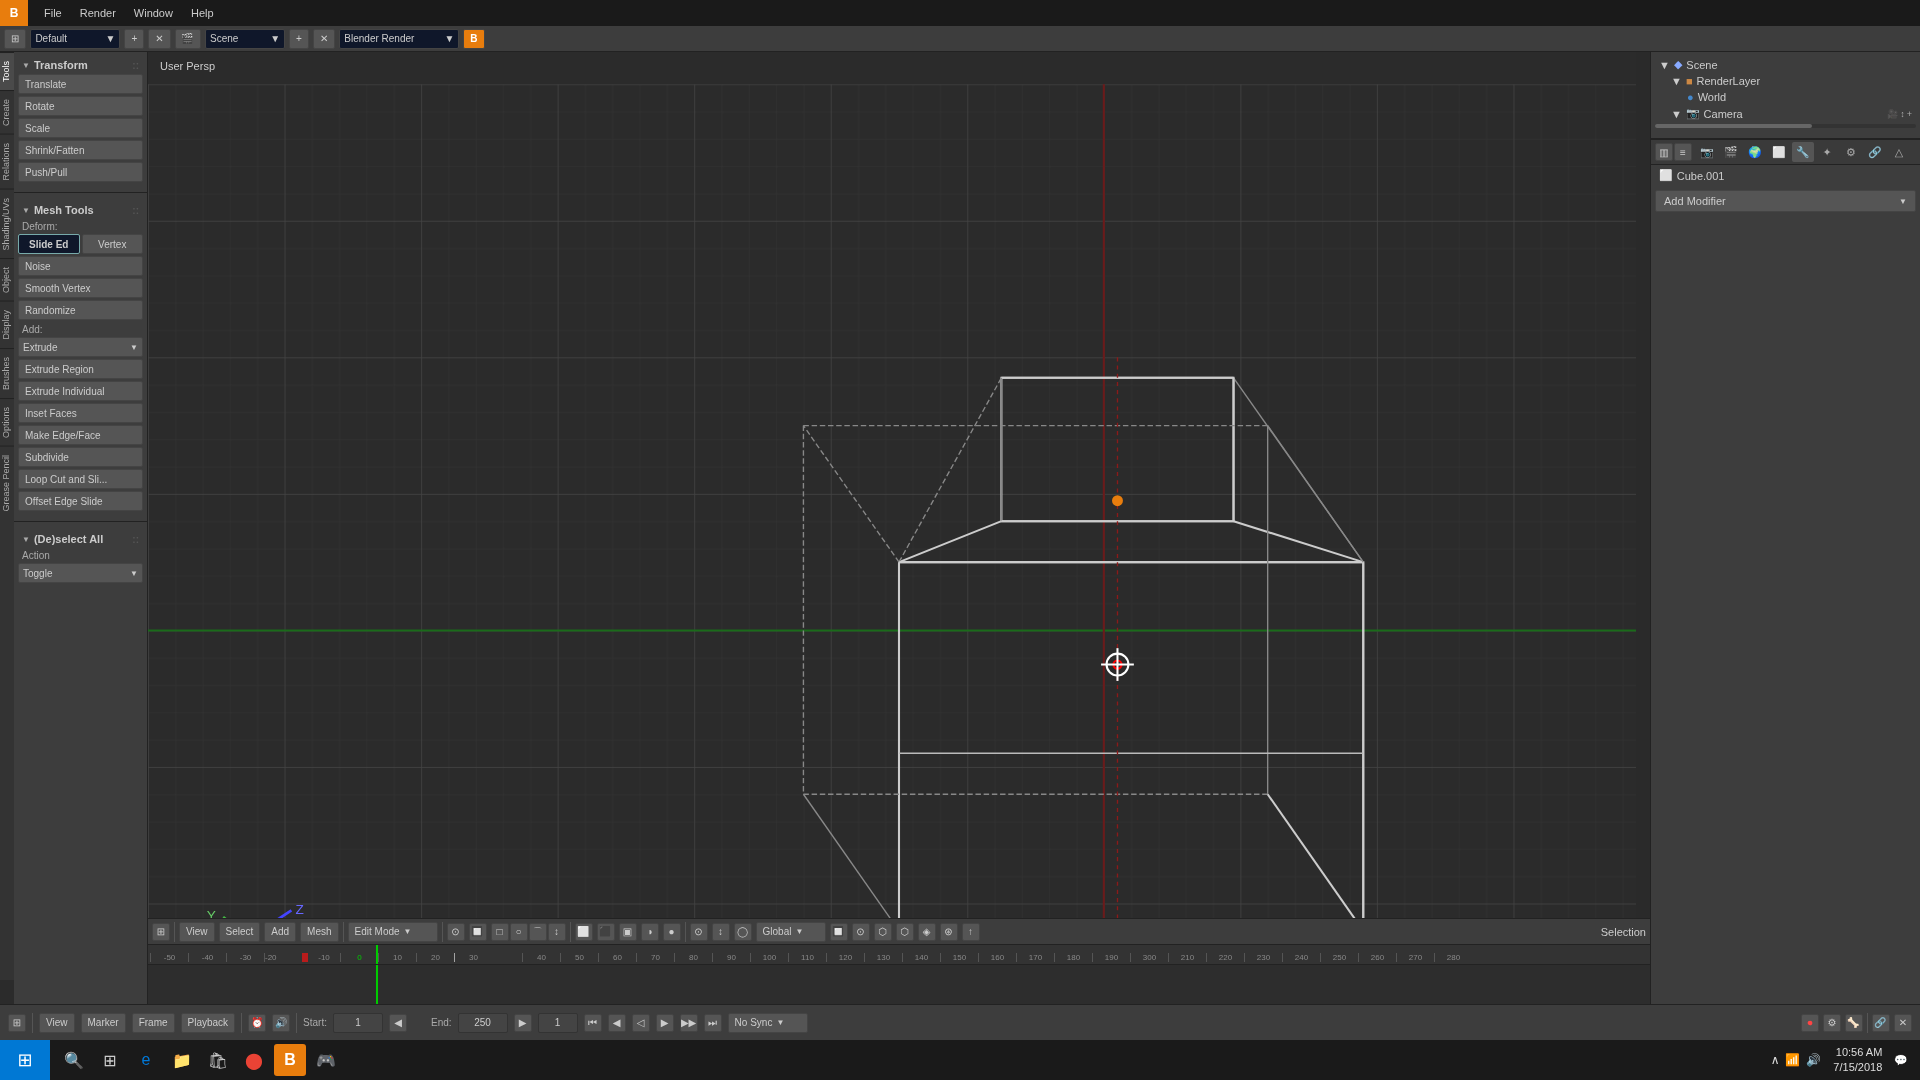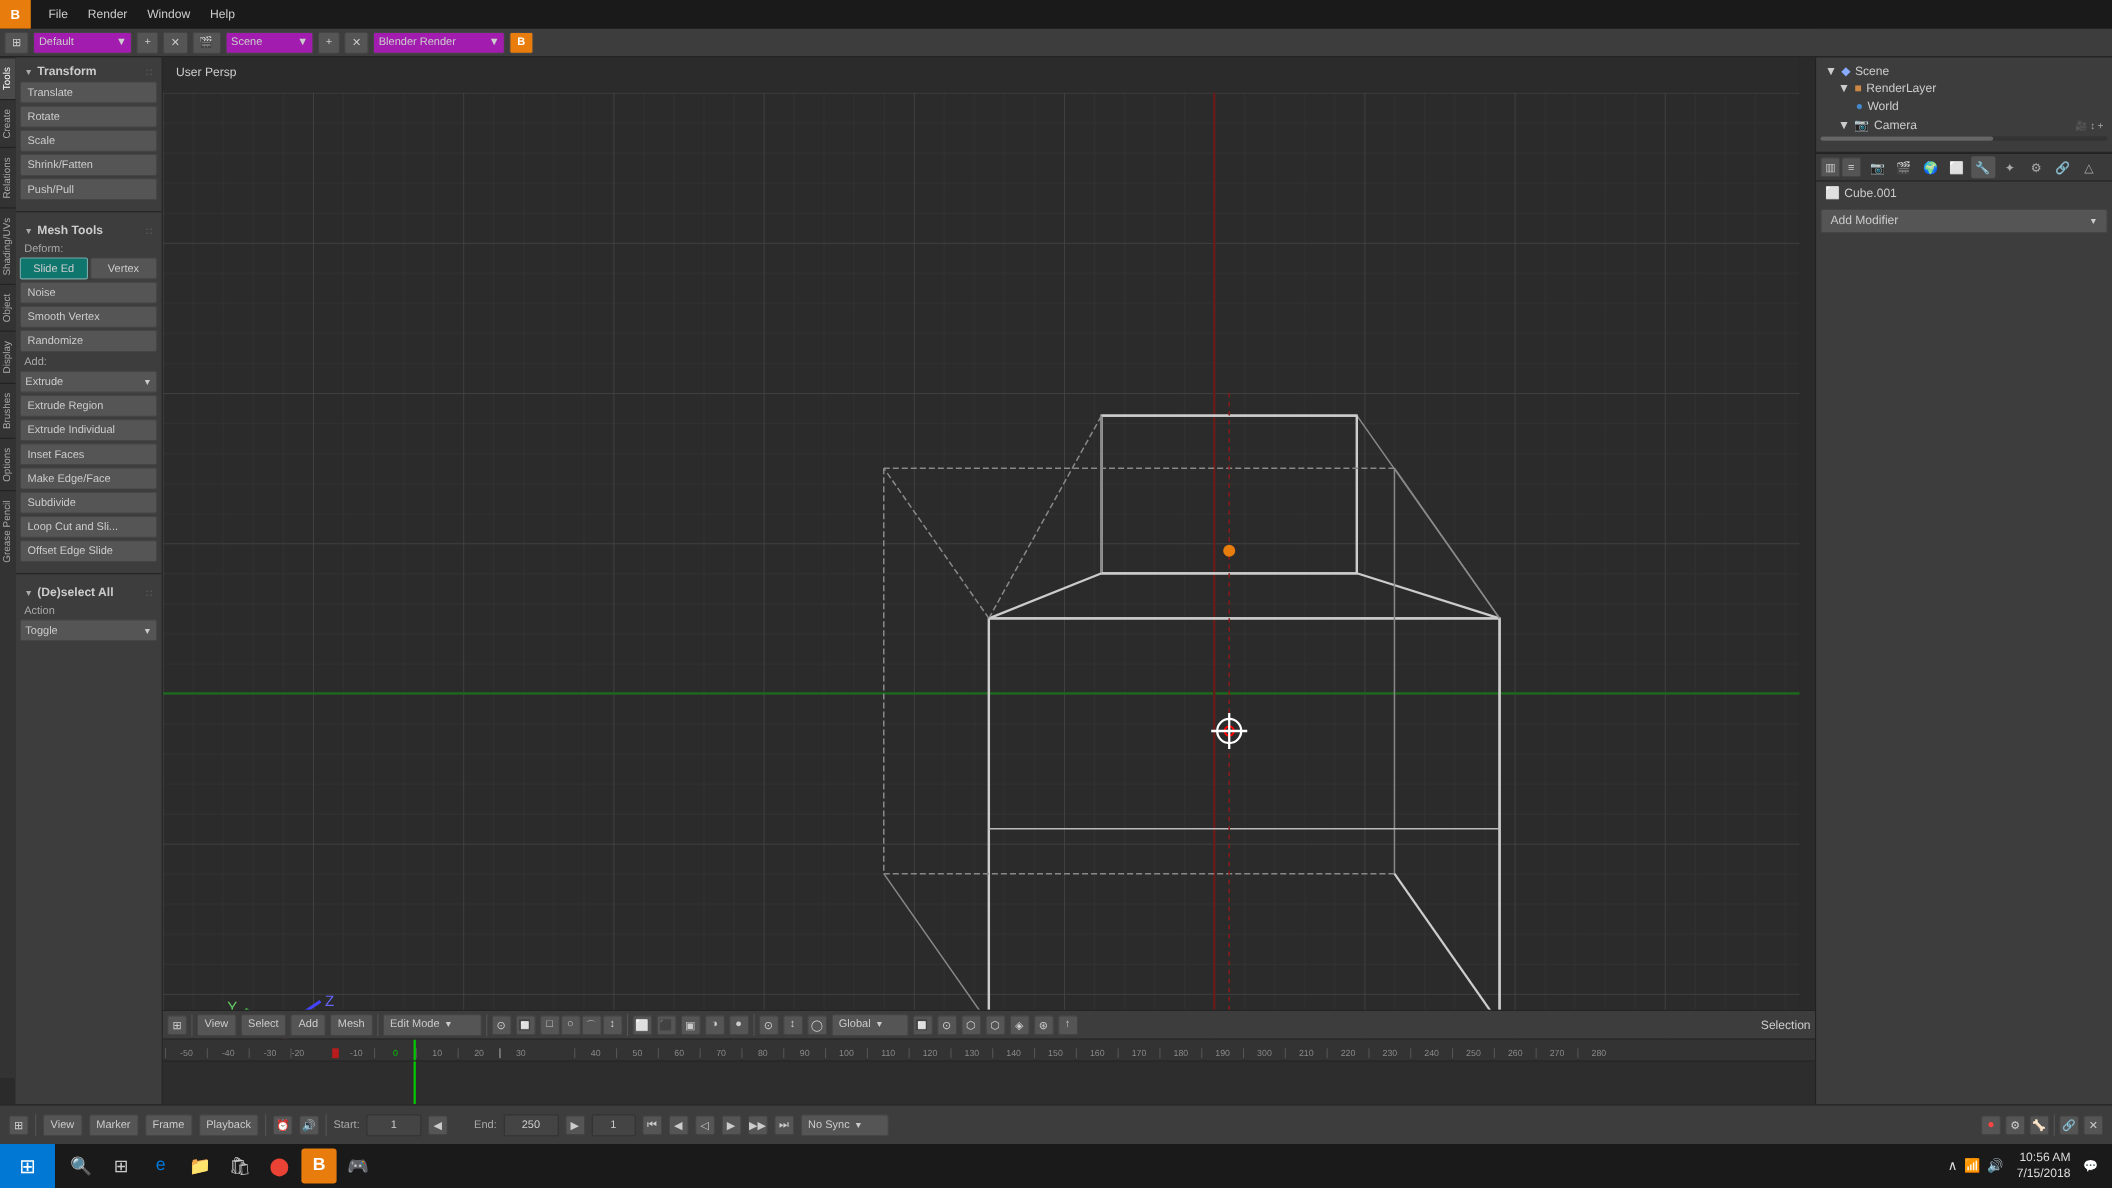--- a/index.html
+++ b/index.html
@@ -123,21 +123,21 @@
       color: #ccc;
       font-size: 10px;
       cursor: pointer;
       display: flex;
       align-items: center;
       gap: 3px;
     }
     .toolbar-dropdown {
       height: 20px;
       padding: 0 4px;
-      background: #a21caf;
+      background: #0f172a;
       border: 1px solid #444;
       border-radius: 2px;
       color: #ccc;
       font-size: 10px;
       min-width: 80px;
       display: flex;
       align-items: center;
       justify-content: space-between;
     }
     .status-bar-top {
@@ -213,21 +213,21 @@
       background: #555;
       border: 1px solid #444;
       border-radius: 2px;
       color: #ccc;
       font-size: 10px;
       cursor: pointer;
       display: flex;
       align-items: center;
       justify-content: center;
     }
-    .panel-btn-half.active { background: #0f766e; border-color: #7aa; }
+    .panel-btn-half.active { background: #0f172a; border-color: #7aa; font-weight: bold; }
 
     .panel-dropdown {
       width: 100%;
       height: 20px;
       background: #555;
       border: 1px solid #444;
       border-radius: 2px;
       color: #ccc;
       font-size: 10px;
       padding: 0 4px;

